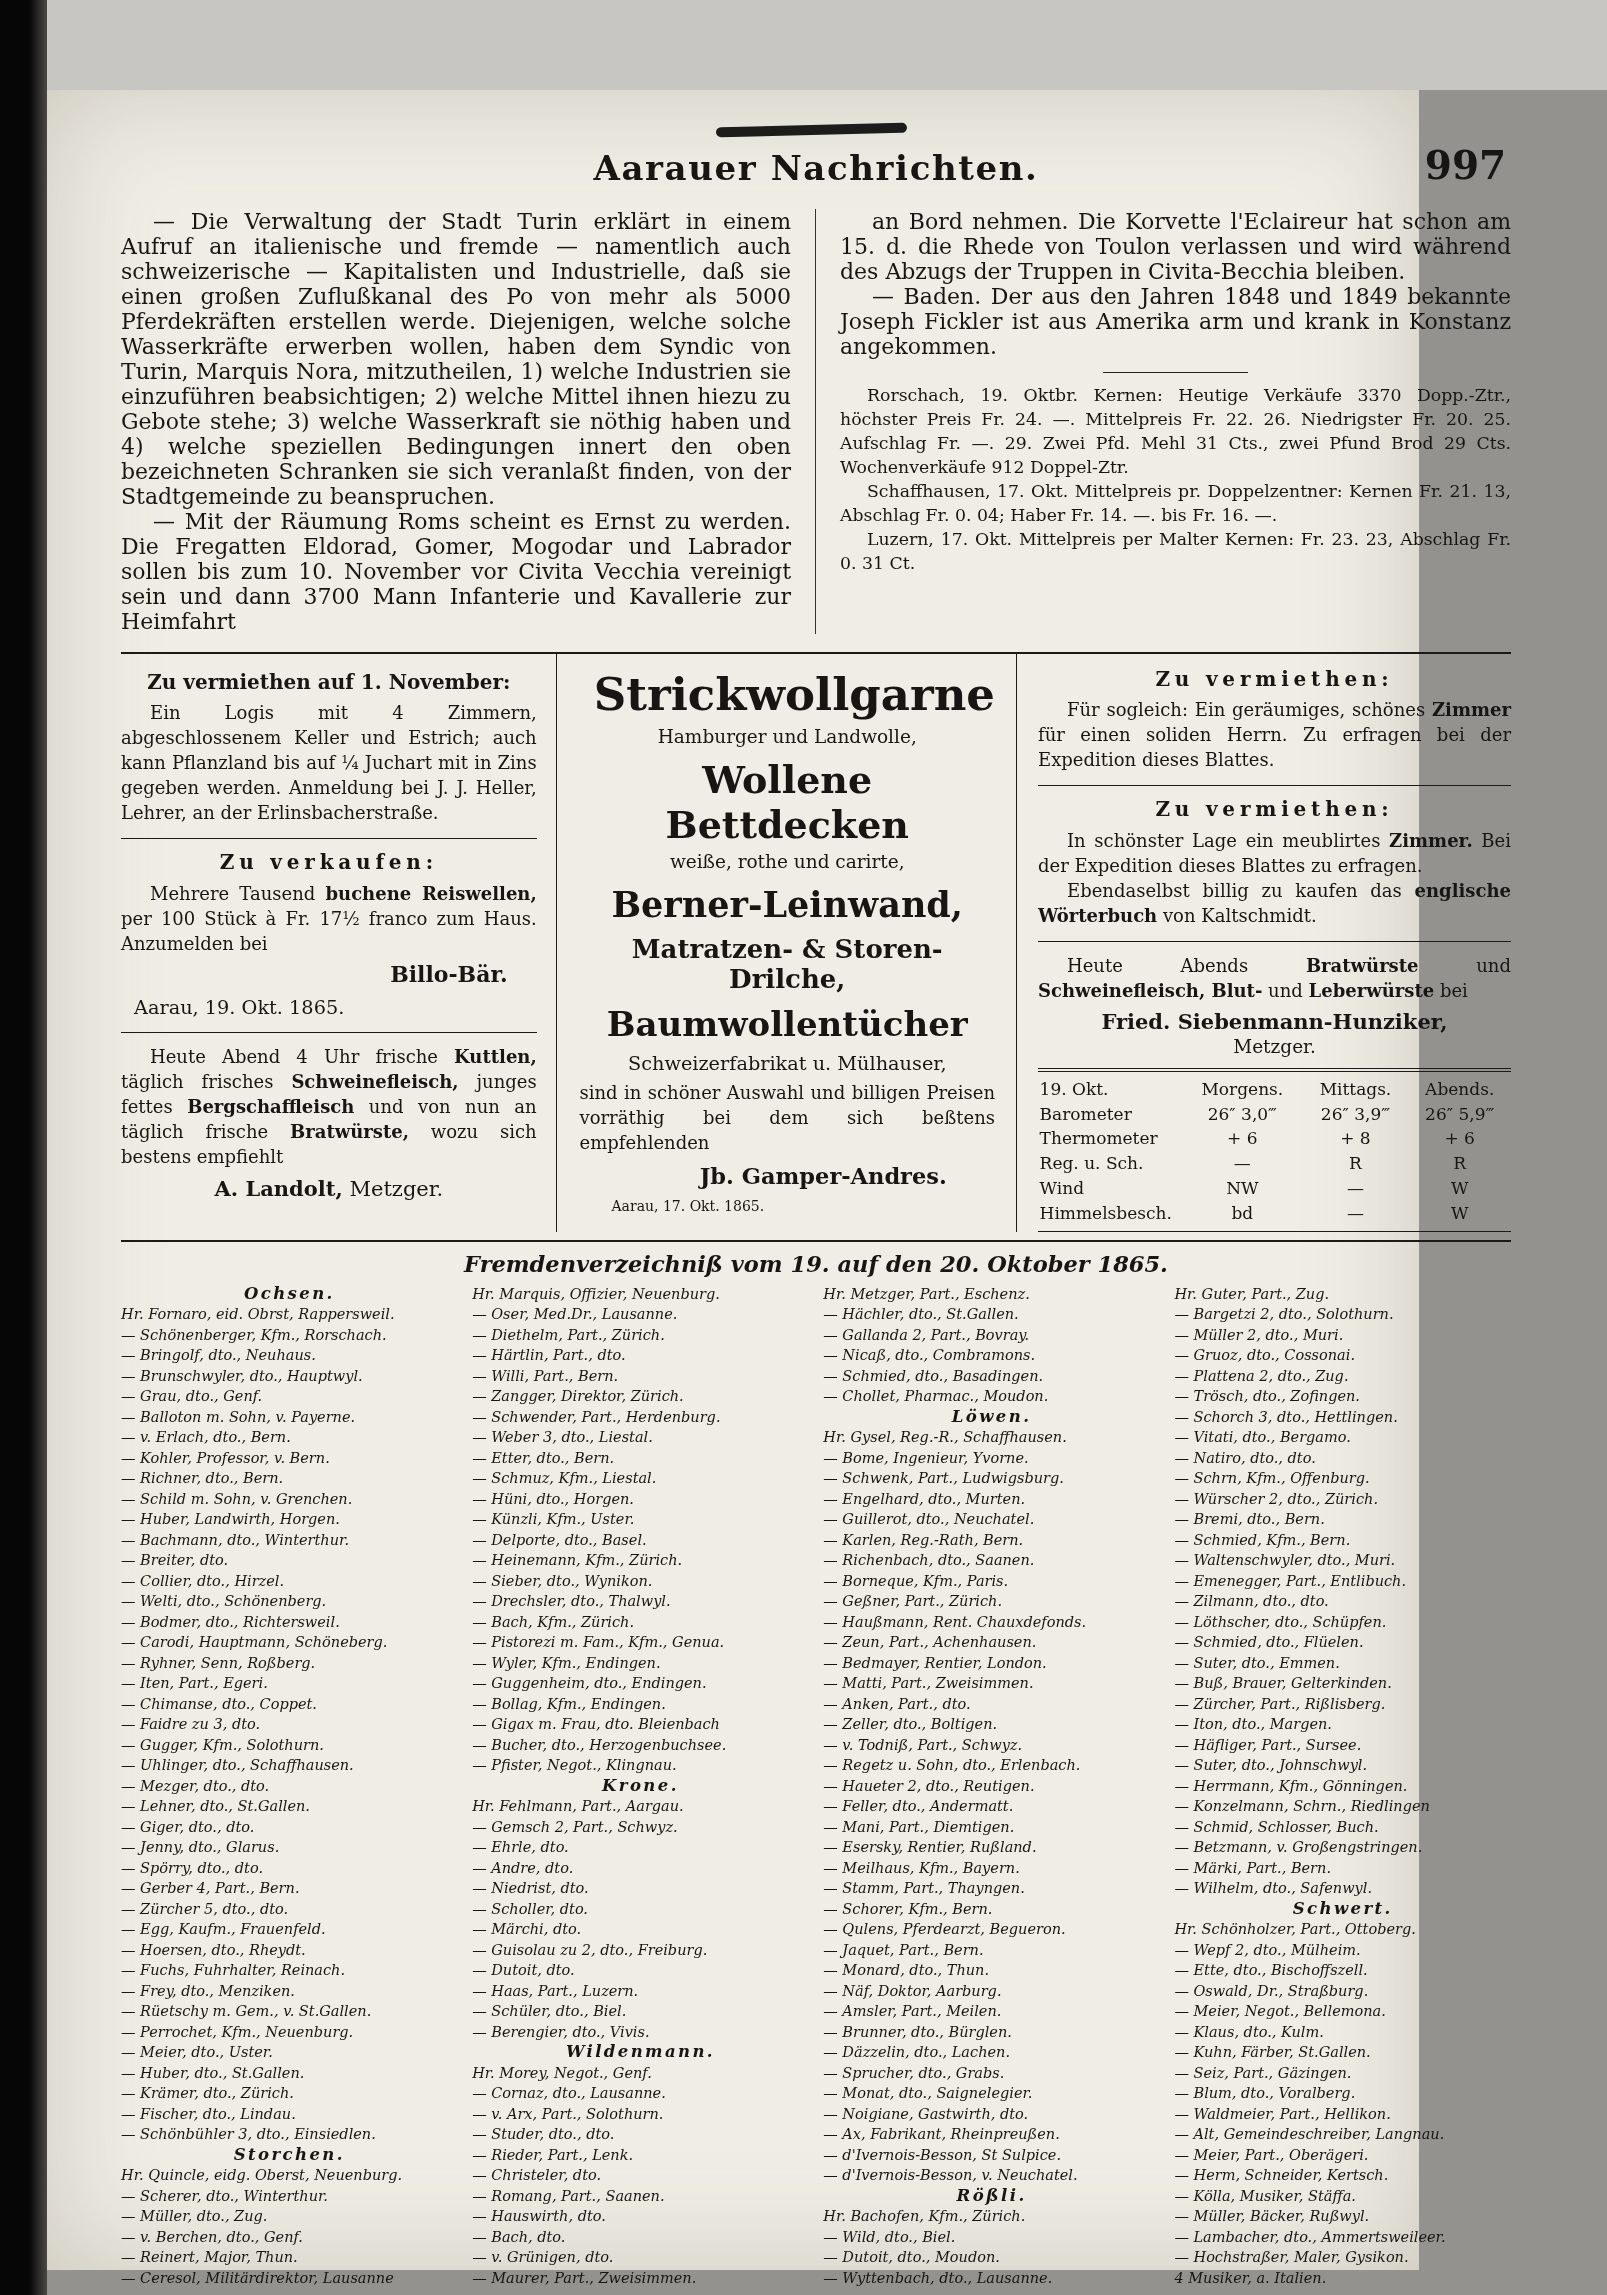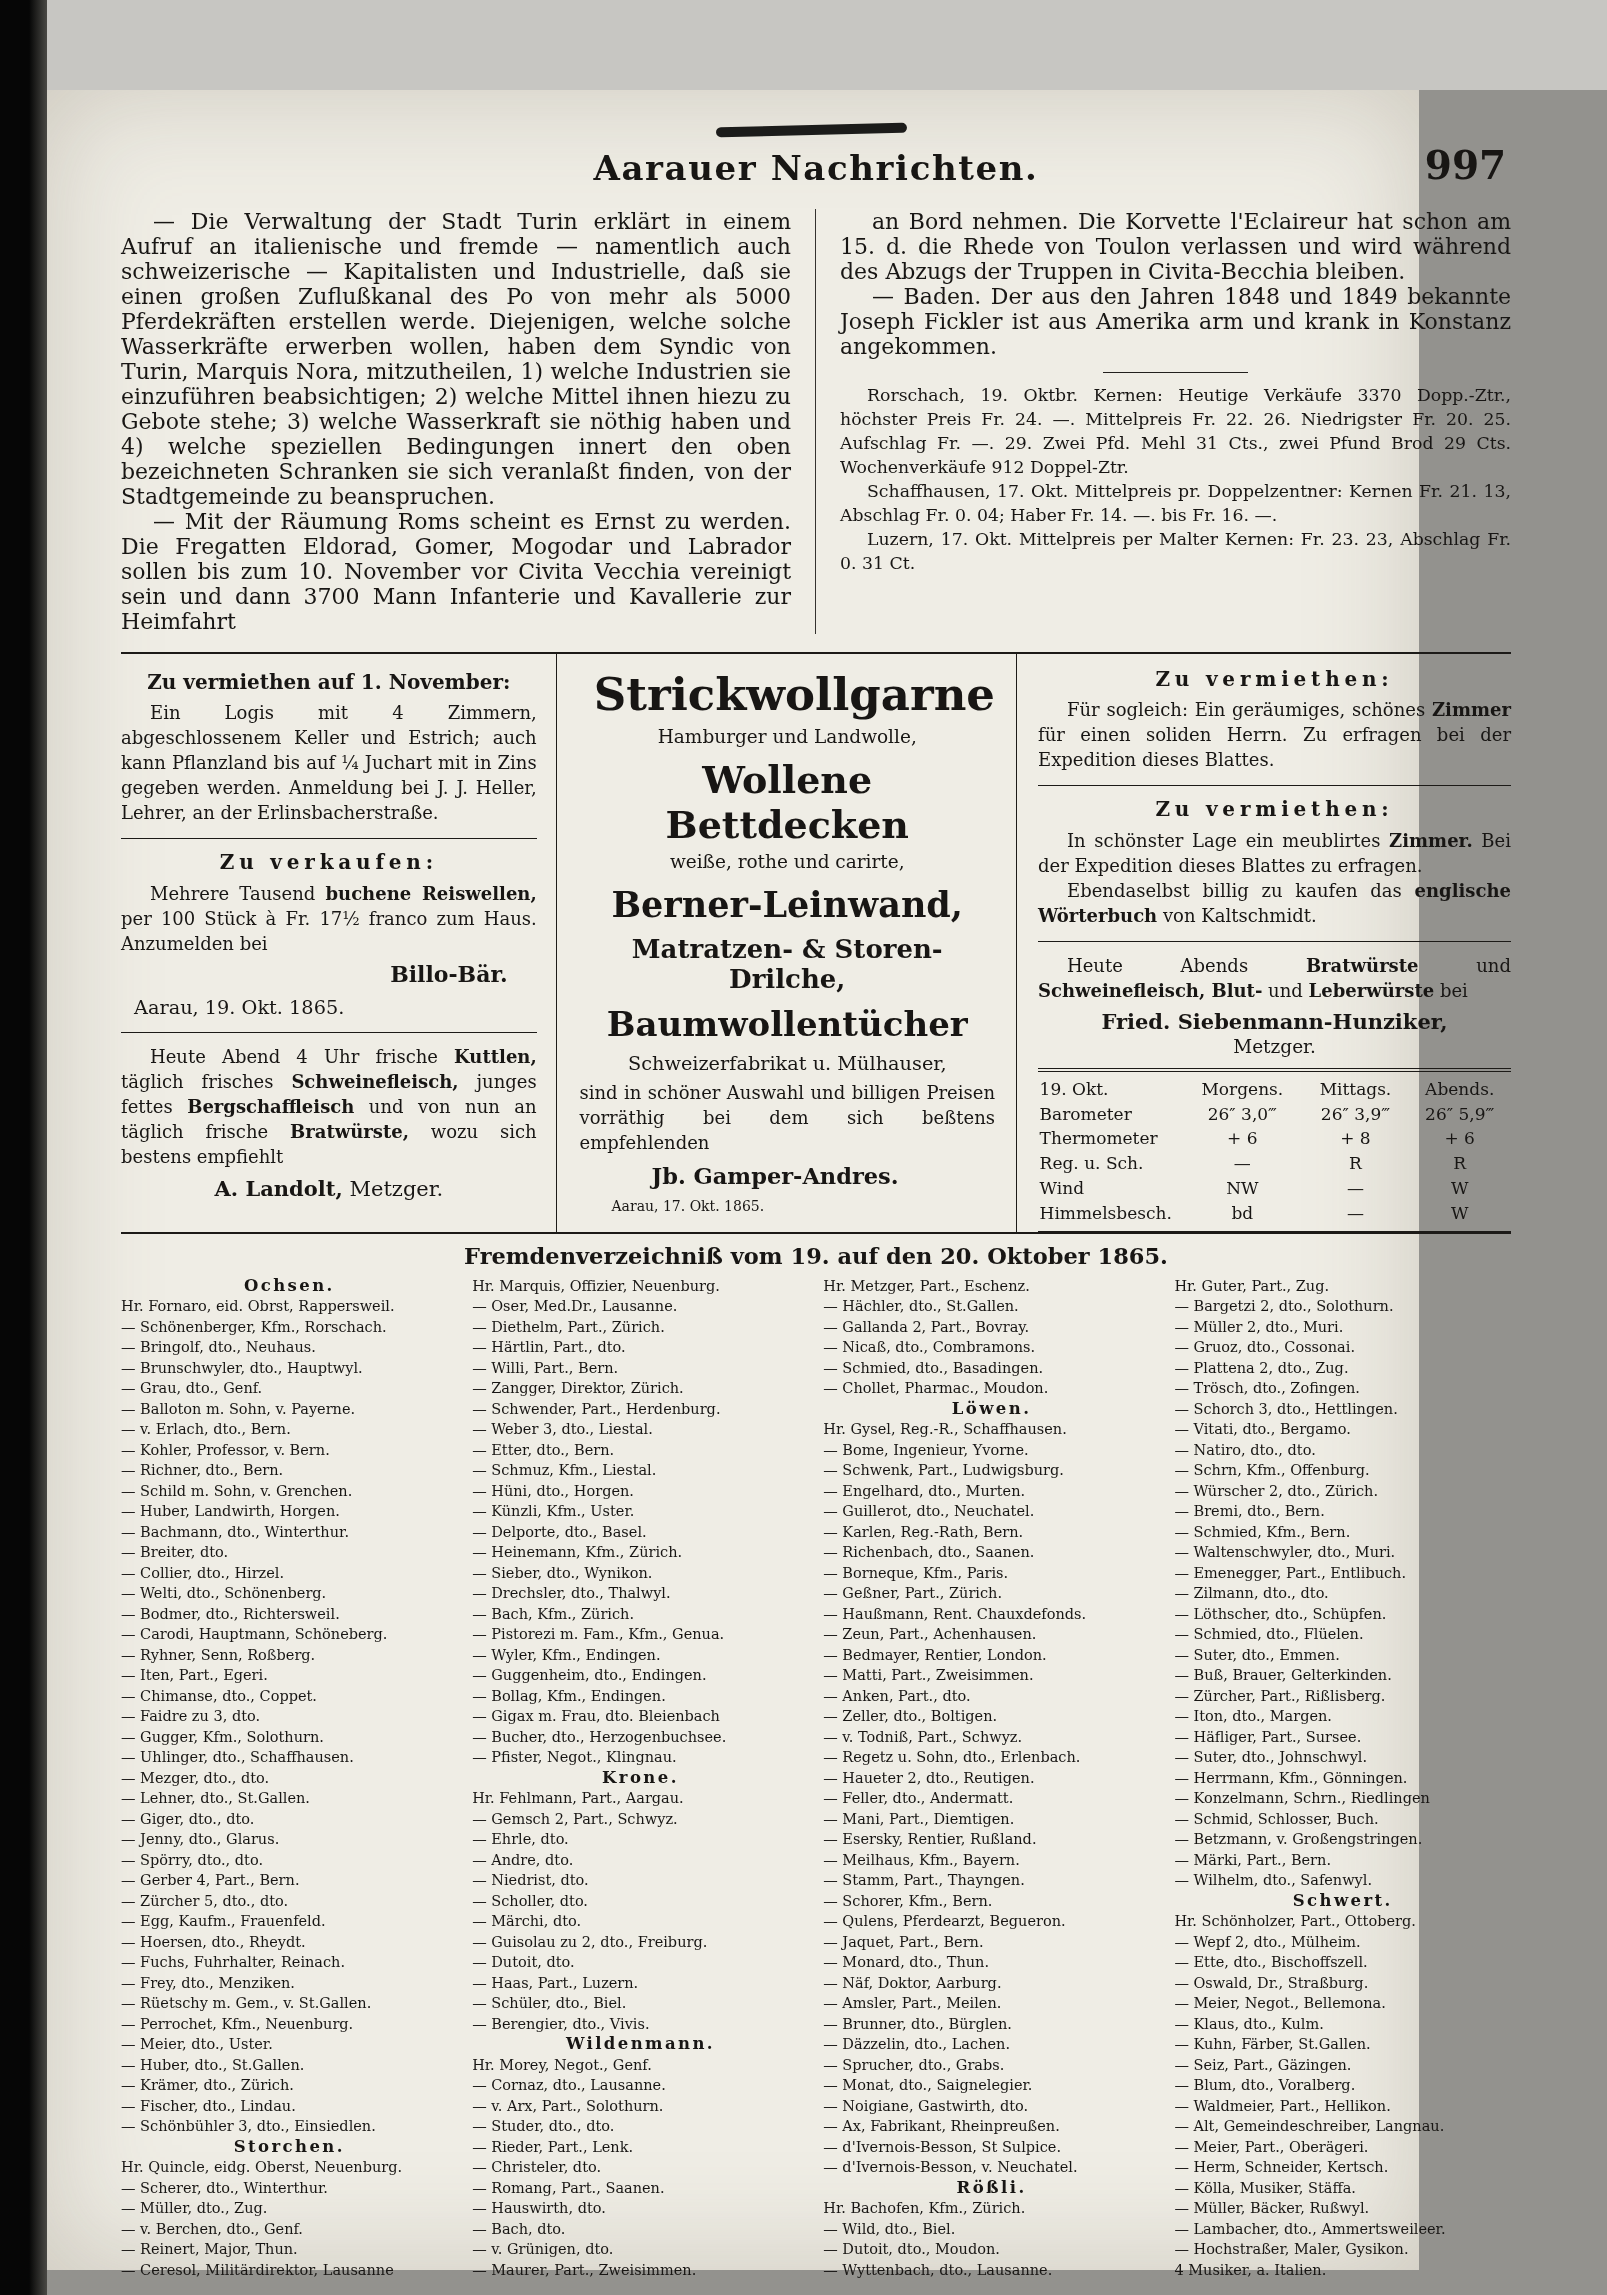--- a/index.html
+++ b/index.html
@@ -45,34 +45,34 @@
   .sig-role{text-align:center;font-size:18.5px;margin:1.6px 0 0;}
 
   
   .c-big1{font-size:45px;font-weight:bold;text-align:right;margin:3.2px 0 0;}
   .c-sub{font-size:18.5px;text-align:center;margin:4.8px 0 0;}
   .c-big2{font-size:38px;font-weight:bold;text-align:center;margin:9.6px 0 0;}
   .c-big3{font-size:35px;font-weight:bold;text-align:center;margin:11.3px 0 0;}
   .c-big4{font-size:26px;font-weight:bold;text-align:center;margin:9.6px 0 0;}
   .c-big5{font-size:34px;font-weight:bold;text-align:center;margin:9.6px 0 0;}
   .c-sub2{font-size:19.3px;text-align:center;margin:8px 0 4.8px;}
-  .c-sig{text-align:left;font-weight:bold;font-size:22.5px;margin:8px 0 8px 72px;}
+  .c-sig{text-align:center;font-weight:bold;font-size:22.5px;margin:8px 0 8px 72px;}
   .c-date{font-size:14px;margin:9.6px 0 0 32px;}
 
   
   table.wx{width:100%;border-collapse:collapse;margin-top:11.3px;font-size:17px;
            border-top:4px double #1c1a17;border-bottom:1.6px solid #1c1a17;}
   table.wx th,table.wx td{padding:2.4px 1.6px;font-weight:normal;text-align:center;}
   table.wx th:first-child,table.wx td:first-child{text-align:left;width:141px;}
   table.wx thead th{padding-top:6.4px;}
   table.wx tbody tr:last-child td{padding-bottom:8px;}
   .wx-strong{font-weight:bold;}
 
   
-  .guests{border-top:2.4px solid #1c1a17;margin-top:0;}
+  .guests{border-top:2.4px solid #1c1a17;margin-top:8px;font-style:italic;}
   .g-title{text-align:center;font-weight:bold;font-size:22.5px;margin:9.6px 0 6.4px;}
   .g-cols{display:grid;grid-template-columns:repeat(4,1fr);column-gap:14.5px;}
   .g-head{text-align:center;font-weight:bold;font-size:16.5px;letter-spacing:2.4px;line-height:20.5px;}
   .g-entry{font-size:14.5px;line-height:20.5px;padding-left:24px;text-indent:-24px;}
 </style>
 </head>
 <body>
 
 <div class="scan-top"></div>
 <div class="scan-left"></div>

